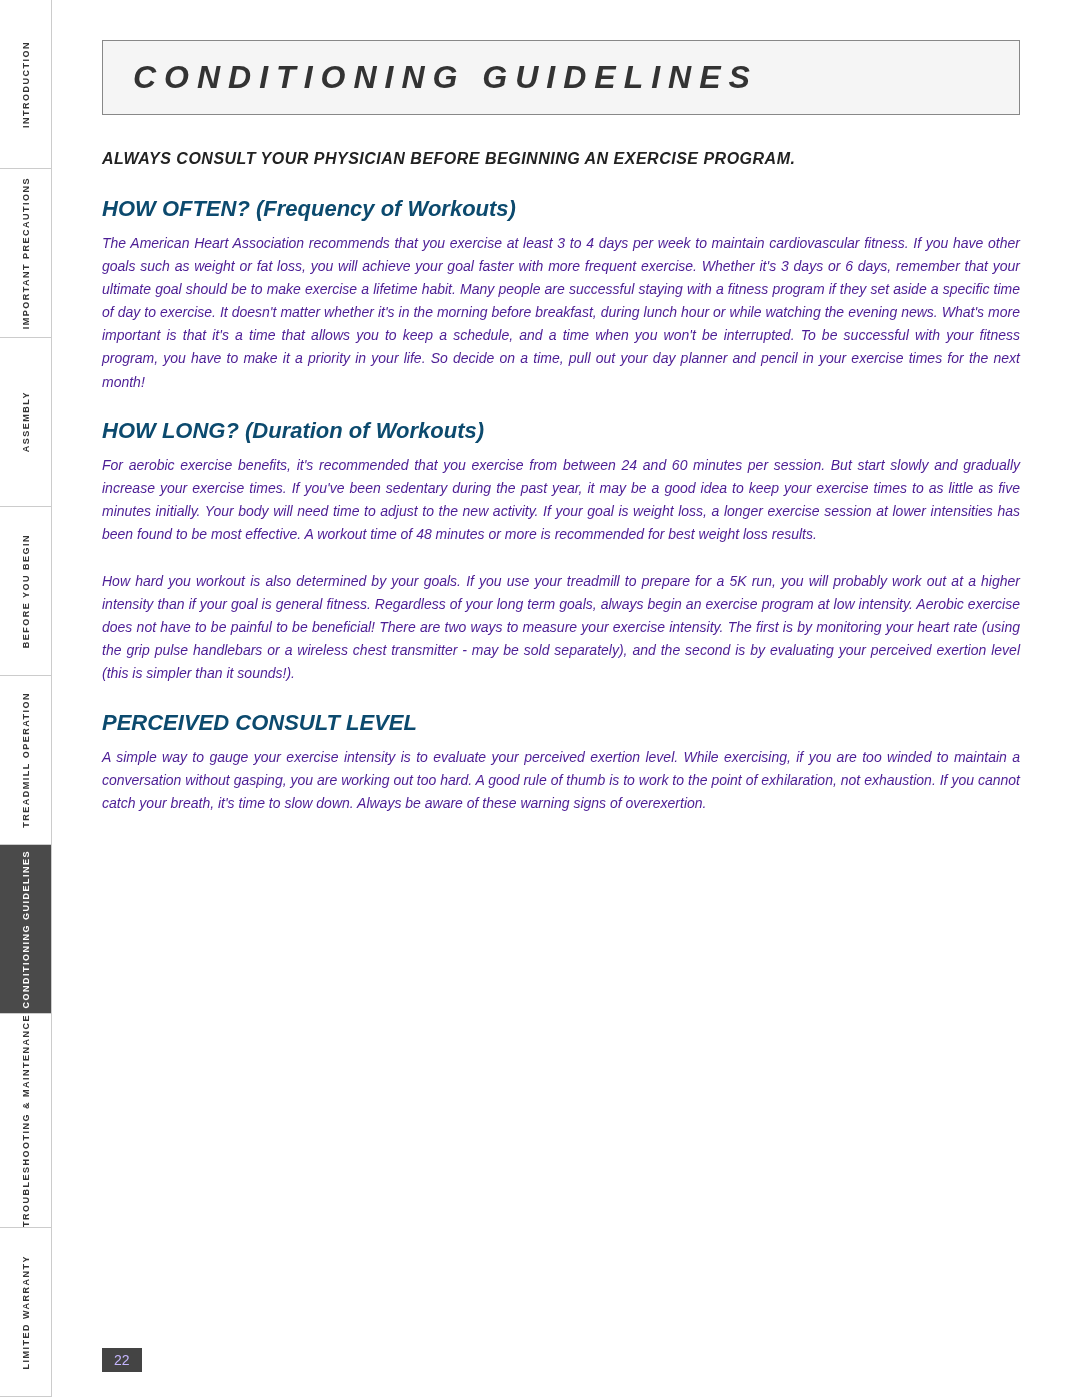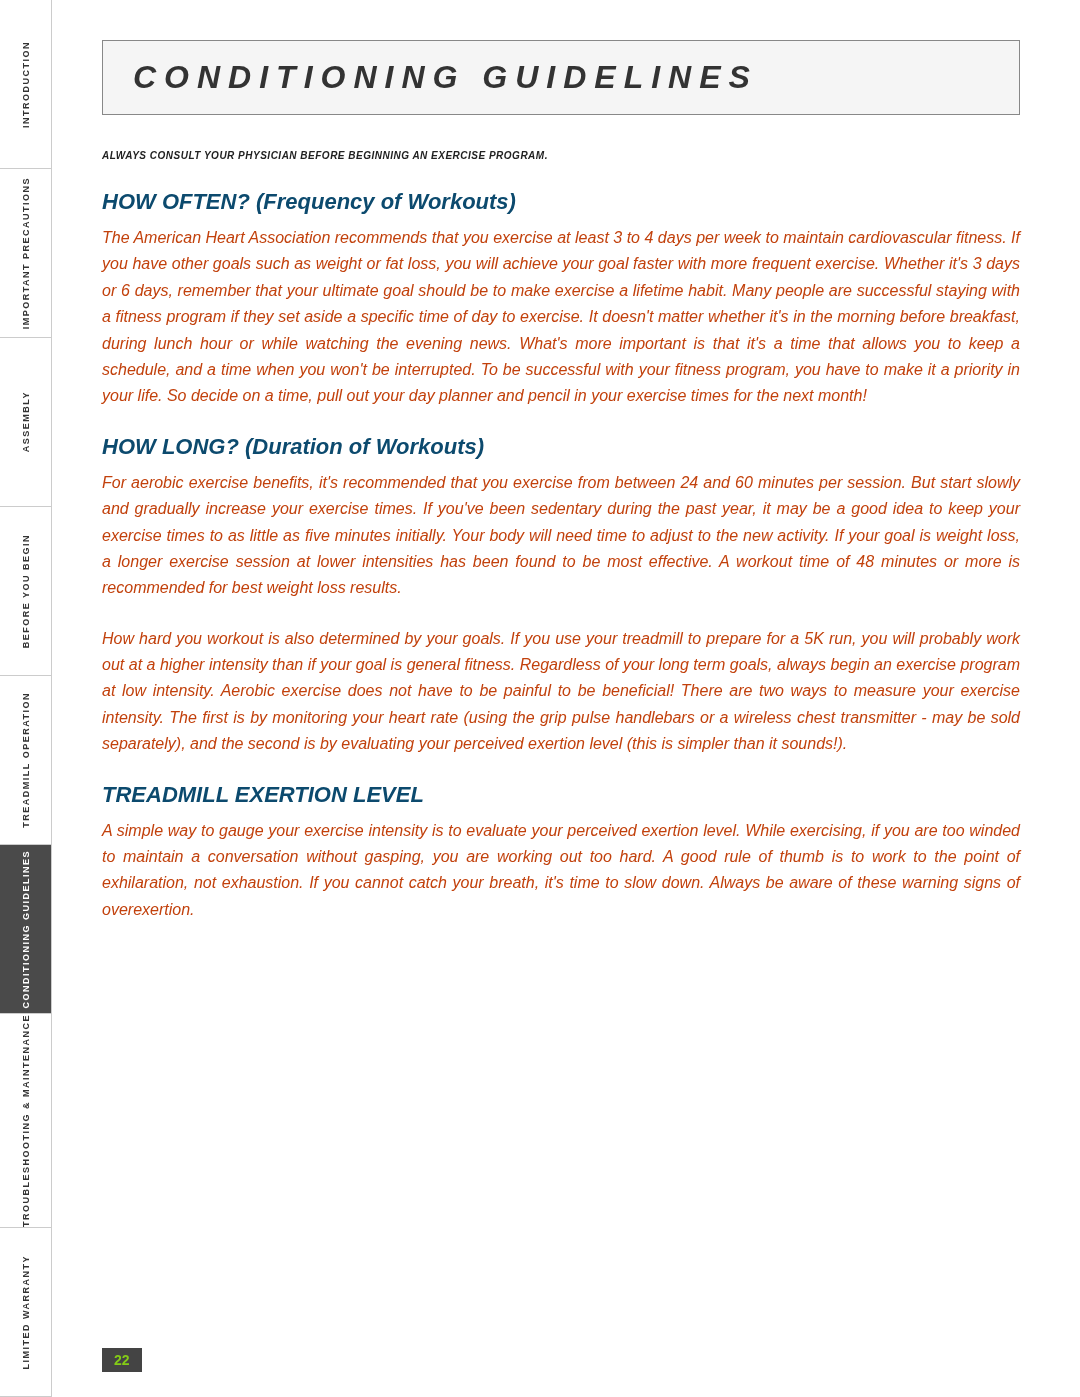--- a/index.html
+++ b/index.html
@@ -84,56 +84,56 @@
       letter-spacing: 8px;
       color: #333333;
       font-style: italic;
       font-family: 'Arial Narrow', Arial, sans-serif;
       text-transform: uppercase;
     }
 
     
     .consult-notice {
       font-style: italic;
-      font-size: 10px;
+      font-size: 16px;
       font-weight: bold;
       color: #222222;
       margin-bottom: 28px;
       letter-spacing: 0.5px;
       text-transform: uppercase;
     }
 
     
     .section-heading {
       font-size: 22px;
       font-weight: bold;
       font-style: italic;
       color: #0c4a6e;
       margin-bottom: 10px;
     }
 
     
     .section-body {
-      font-size: 16px;
+      font-size: 14px;
       font-style: italic;
-      color: #c2410c;
+      color: #4c1d95;
       line-height: 1.65;
       margin-bottom: 24px;
       text-align: justify;
     }
 
     
     .page-number-box {
       position: absolute;
       bottom: 25px;
       left: 50px;
       background: #444444;
-      color: #84cc16;
+      color: #c4b5fd;
       font-size: 14px;
-      font-weight: bold;
+      font-weight: normal;
       padding: 4px 12px;
     }
   </style>
 </head>
 <body>
 
 <div class="page-container">
 
   <div class="sidebar">
     <div class="sidebar-item">
@@ -178,20 +178,20 @@
     <div class="section">
       <h2 class="section-heading">HOW LONG? (Duration of Workouts)</h2>
       <p class="section-body">For aerobic exercise benefits, it's recommended that you exercise from between 24 and 60 minutes per session. But start slowly and gradually increase your exercise times. If you've been sedentary during the past year, it may be a good idea to keep your exercise times to as little as five minutes initially. Your body will need time to adjust to the new activity. If your goal is weight loss, a longer exercise session at lower intensities has been found to be most effective. A workout time of 48 minutes or more is recommended for best weight loss results.</p>
     </div>
 
     <div class="section">
       <p class="section-body">How hard you workout is also determined by your goals. If you use your treadmill to prepare for a 5K run, you will probably work out at a higher intensity than if your goal is general fitness. Regardless of your long term goals, always begin an exercise program at low intensity. Aerobic exercise does not have to be painful to be beneficial! There are two ways to measure your exercise intensity. The first is by monitoring your heart rate (using the grip pulse handlebars or a wireless chest transmitter - may be sold separately), and the second is by evaluating your perceived exertion level (this is simpler than it sounds!).</p>
     </div>
 
     <div class="section">
-      <h2 class="section-heading">TREADMILL EXERTION LEVEL</h2>
+      <h2 class="section-heading">PERCEIVED CONSULT LEVEL</h2>
       <p class="section-body">A simple way to gauge your exercise intensity is to evaluate your perceived exertion level. While exercising, if you are too winded to maintain a conversation without gasping, you are working out too hard. A good rule of thumb is to work to the point of exhilaration, not exhaustion. If you cannot catch your breath, it's time to slow down. Always be aware of these warning signs of overexertion.</p>
     </div>
 
     <div class="page-number-box">22</div>
 
   </div>
 </div>
 
 </body></html>

